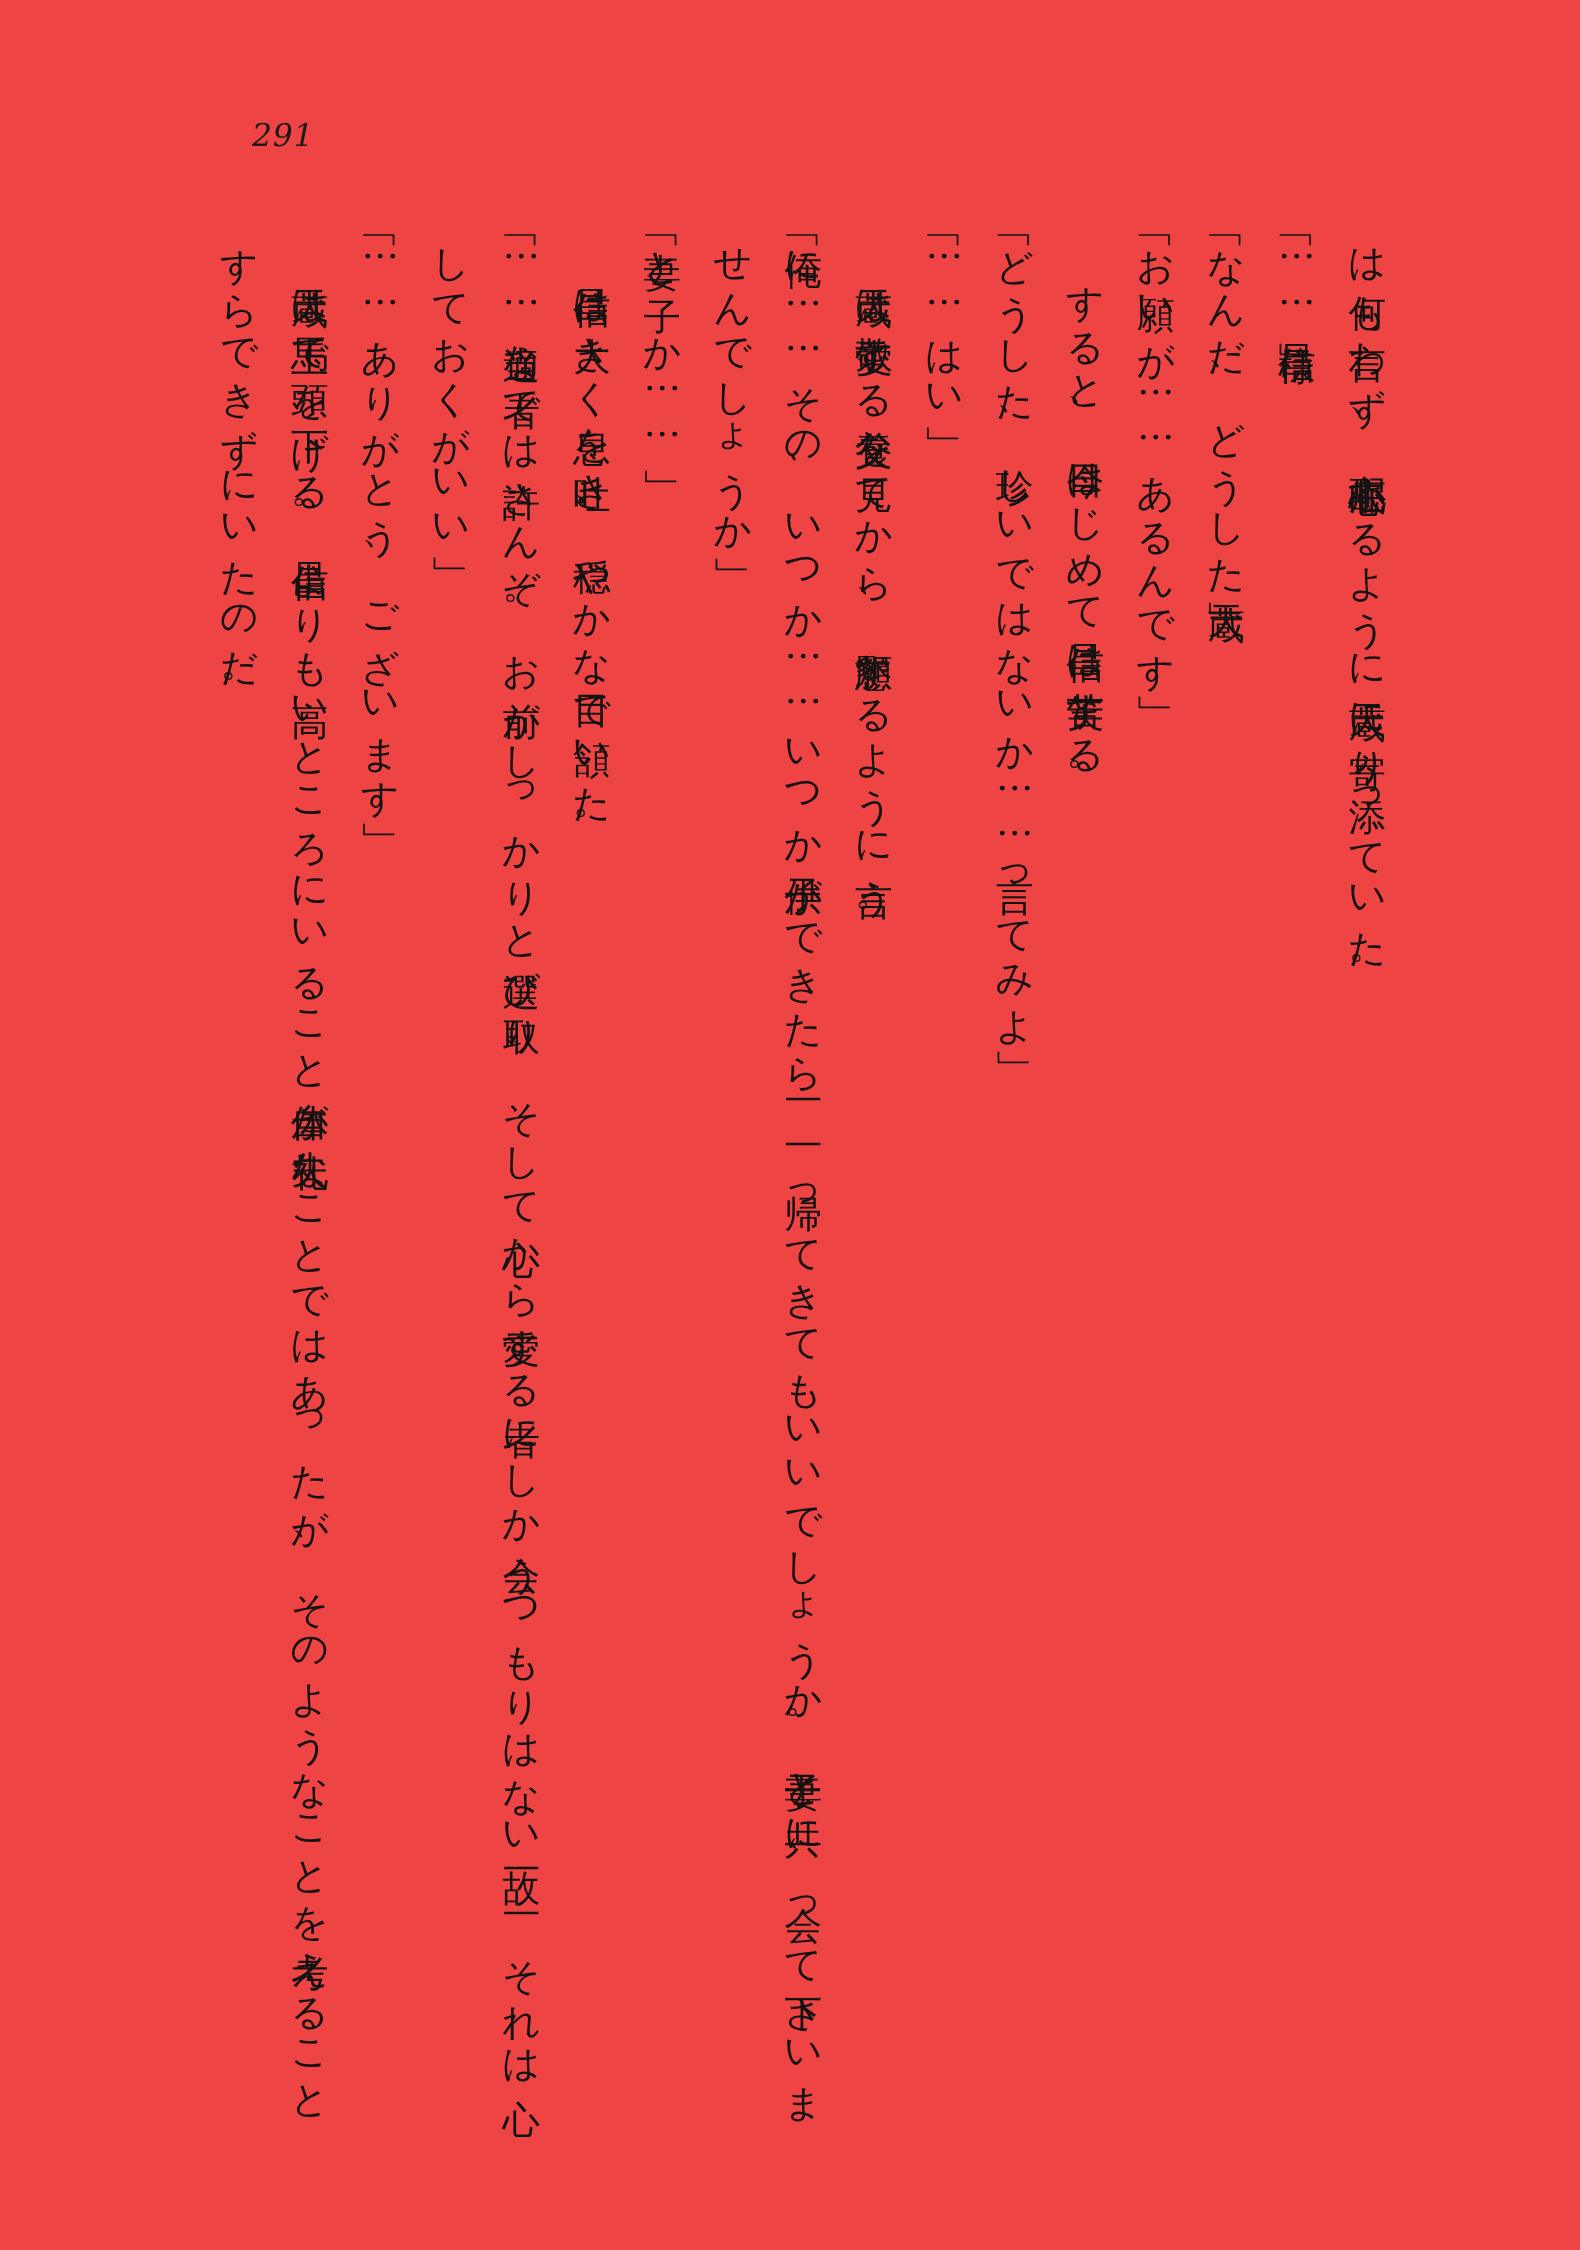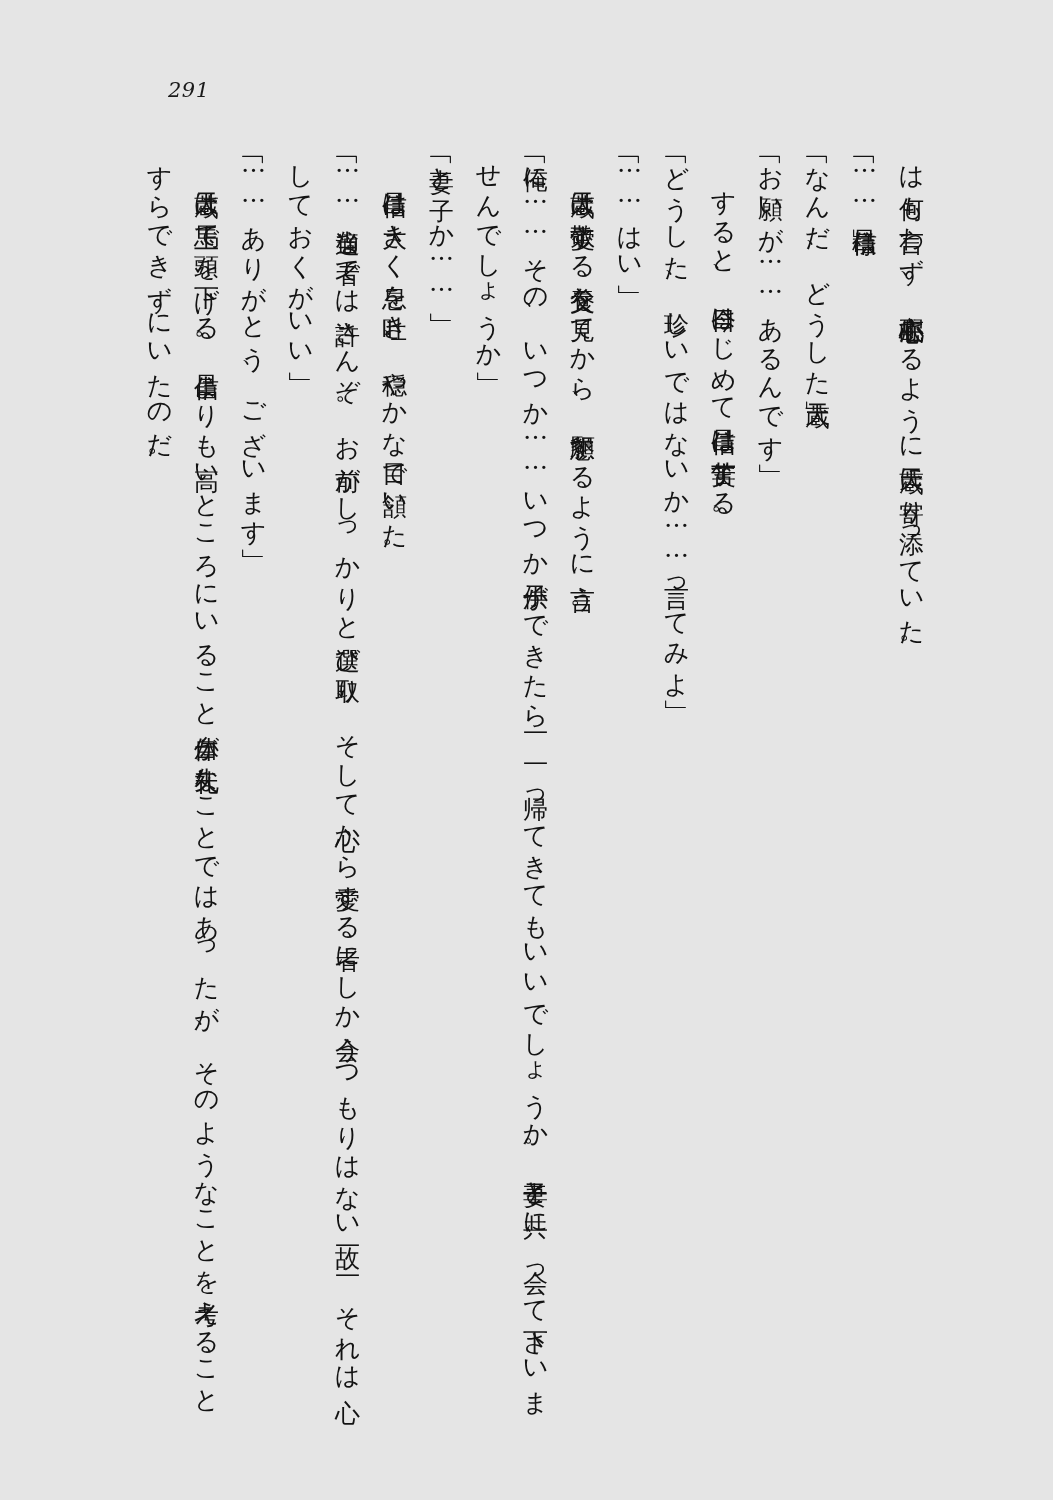--- a/index.html
+++ b/index.html
@@ -4,21 +4,21 @@
 <style>
   html, body {
     margin: 0;
     padding: 0;
     background: #ffffff;
   }
   .page {
     position: relative;
     width: 1053px;
     height: 1500px;
-    background: #e5e5e5;
+    background: #ef4444;
     overflow: hidden;
     font-family: "DejaVu Serif", "Liberation Serif", serif;
   }
   .page-number {
     position: absolute;
     top: 78px;
     left: 168px;
     font-size: 21px;
     font-style: italic;
     color: #1a1a1a;

